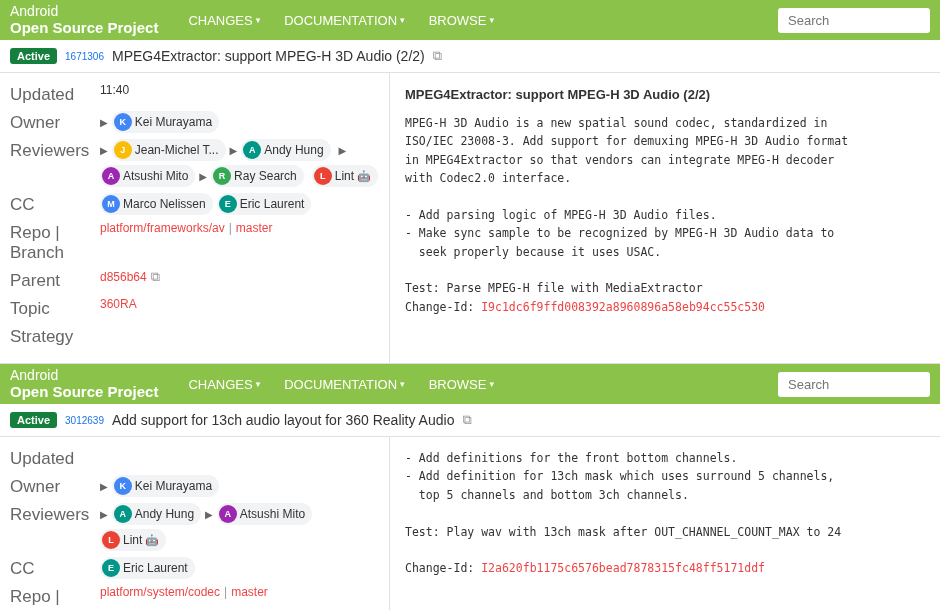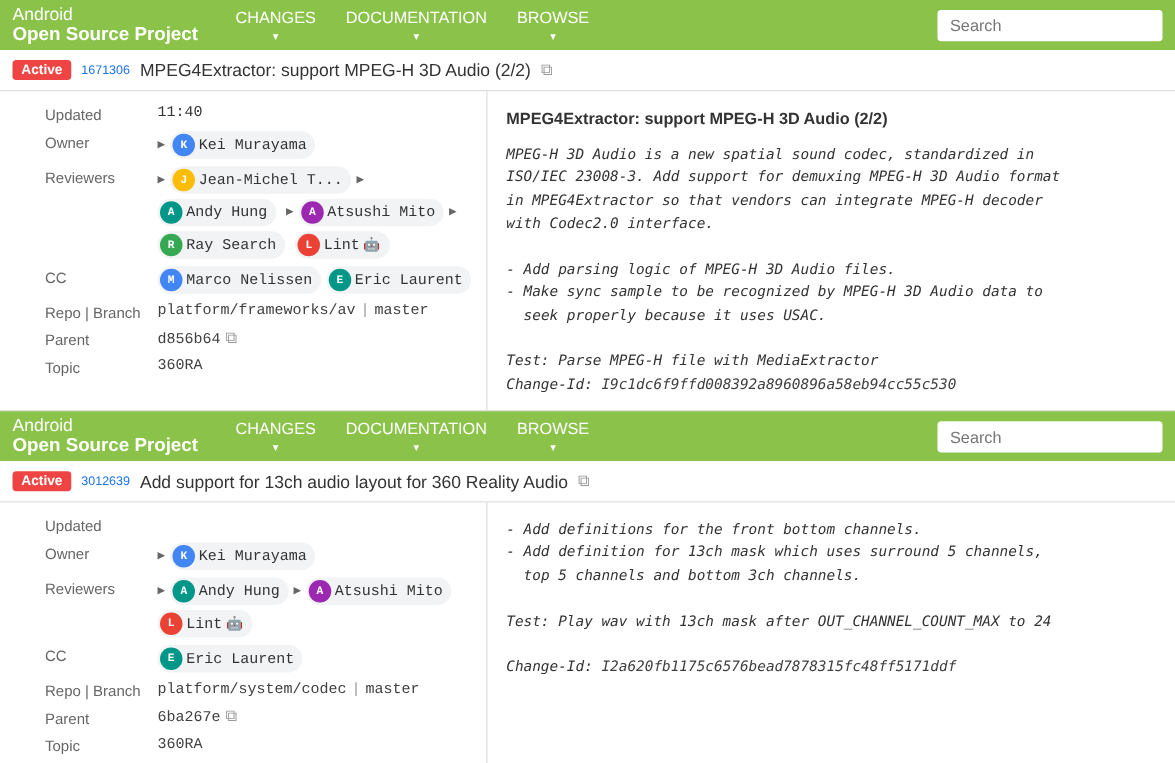--- a/index.html
+++ b/index.html
@@ -37,30 +37,29 @@
     .nav-item {
       color: #fff;
       font-size: 13px;
       font-weight: 500;
       padding: 6px 10px;
       cursor: pointer;
       display: flex;
       align-items: center;
       gap: 3px;
       text-decoration: none;
-      flex-direction: column;
     }
     .nav-chevron { font-size: 9px; }
     .navbar-search {
       margin-left: auto;
       background: #fff;
       border: none;
       border-radius: 3px;
       padding: 5px 10px;
-      width: 180px;
+      width: 152px;
       font-size: 13px;
       outline: none;
     }
     .search-icon-wrap {
       position: relative;
       display: flex;
       align-items: center;
     }
 
     
@@ -70,21 +69,21 @@
     }
     .change-header {
       background: #fff;
       padding: 8px 10px;
       display: flex;
       align-items: center;
       gap: 8px;
       border-bottom: 1px solid #e0e0e0;
     }
     .badge-active {
-      background: #ef4444;
+      background: #15803d;
       color: #fff;
       font-size: 11px;
       font-weight: bold;
       padding: 2px 7px;
       border-radius: 3px;
     }
     .change-id-link {
       color: #1a73e8;
       text-decoration: none;
       font-size: 10px;
@@ -113,33 +112,31 @@
     }
     .meta-row {
       display: flex;
       margin-bottom: 6px;
       align-items: flex-start;
     }
     .meta-label {
       color: #666;
       width: 90px;
       min-width: 90px;
-      font-size: 12px;
+      font-size: 17px;
       padding-top: 2px;
-      margin-left: 26px;
     }
     .meta-value {
       color: #333;
       font-size: 12px;
       flex: 1;
       display: flex;
       flex-wrap: wrap;
       align-items: center;
       gap: 4px;
-      font-family: Liberation Mono, monospace;
     }
     .reviewer-chip {
       display: flex;
       align-items: center;
       gap: 3px;
       background: #f1f3f4;
       border-radius: 12px;
       padding: 2px 7px 2px 2px;
       font-size: 12px;
     }
@@ -159,42 +156,41 @@
     .avatar.blue { background: #4285f4; }
     .avatar.green { background: #34a853; }
     .avatar.orange { background: #fbbc04; }
     .avatar.red { background: #ea4335; }
     .avatar.purple { background: #9c27b0; }
     .avatar.teal { background: #009688; }
     .arrow-icon {
       color: #666;
       font-size: 10px;
     }
-    .link-blue { color: #404040; text-decoration: none; }
+    .link-blue { color: #ef4444; text-decoration: none; }
     .pipe { color: #999; }
 
     
     .change-desc {
       flex: 1;
       padding: 12px 15px;
       font-size: 12px;
       color: #333;
       line-height: 1.6;
     }
     .desc-title {
       font-weight: bold;
       margin-bottom: 8px;
       font-size: 13px;
     }
     .desc-body {
       white-space: pre-wrap;
       font-family: monospace;
       font-size: 11.5px;
       line-height: 1.6;
-      font-style: italic;
     }
 
     
     .section-divider {
       background: #8bc34a;
       display: flex;
       align-items: center;
       padding: 0 10px;
       height: 40px;
     }
@@ -316,20 +312,24 @@
         </span>
       </div>
 
       <div class="meta-row">
         <span class="meta-label">Topic</span>
         <span class="meta-value">
           <a class="link-blue">360RA</a>
         </span>
       </div>
 
+      <div class="meta-row">
+        <span class="meta-label">Strategy</span>
+        <span class="meta-value"></span>
+      </div>
 
     </div>
     <div class="change-desc">
       <div class="desc-title">MPEG4Extractor: support MPEG-H 3D Audio (2/2)</div>
       <div class="desc-body">MPEG-H 3D Audio is a new spatial sound codec, standardized in
 ISO/IEC 23008-3. Add support for demuxing MPEG-H 3D Audio format
 in MPEG4Extractor so that vendors can integrate MPEG-H decoder
 with Codec2.0 interface.
 
 - Add parsing logic of MPEG-H 3D Audio files.

